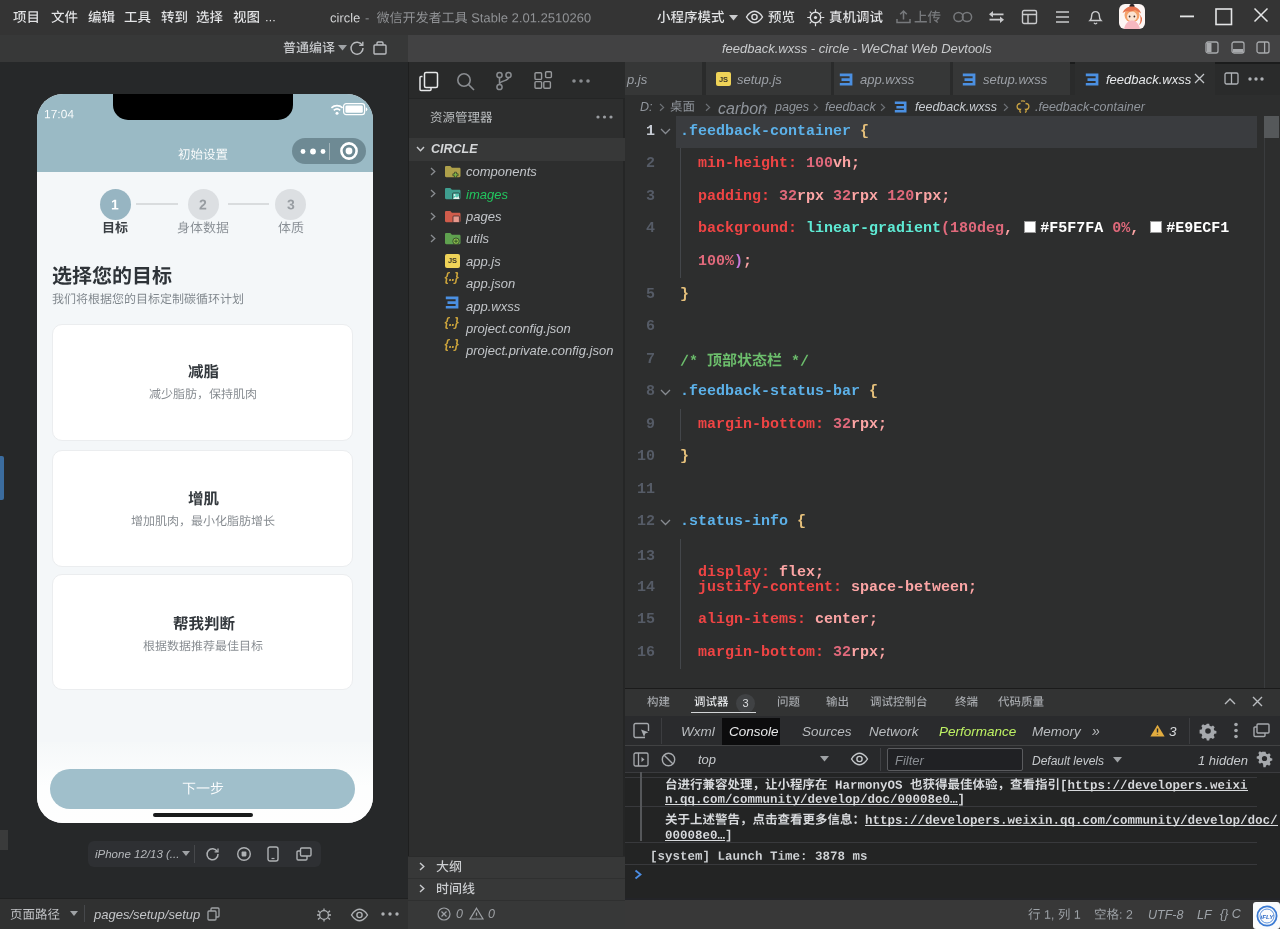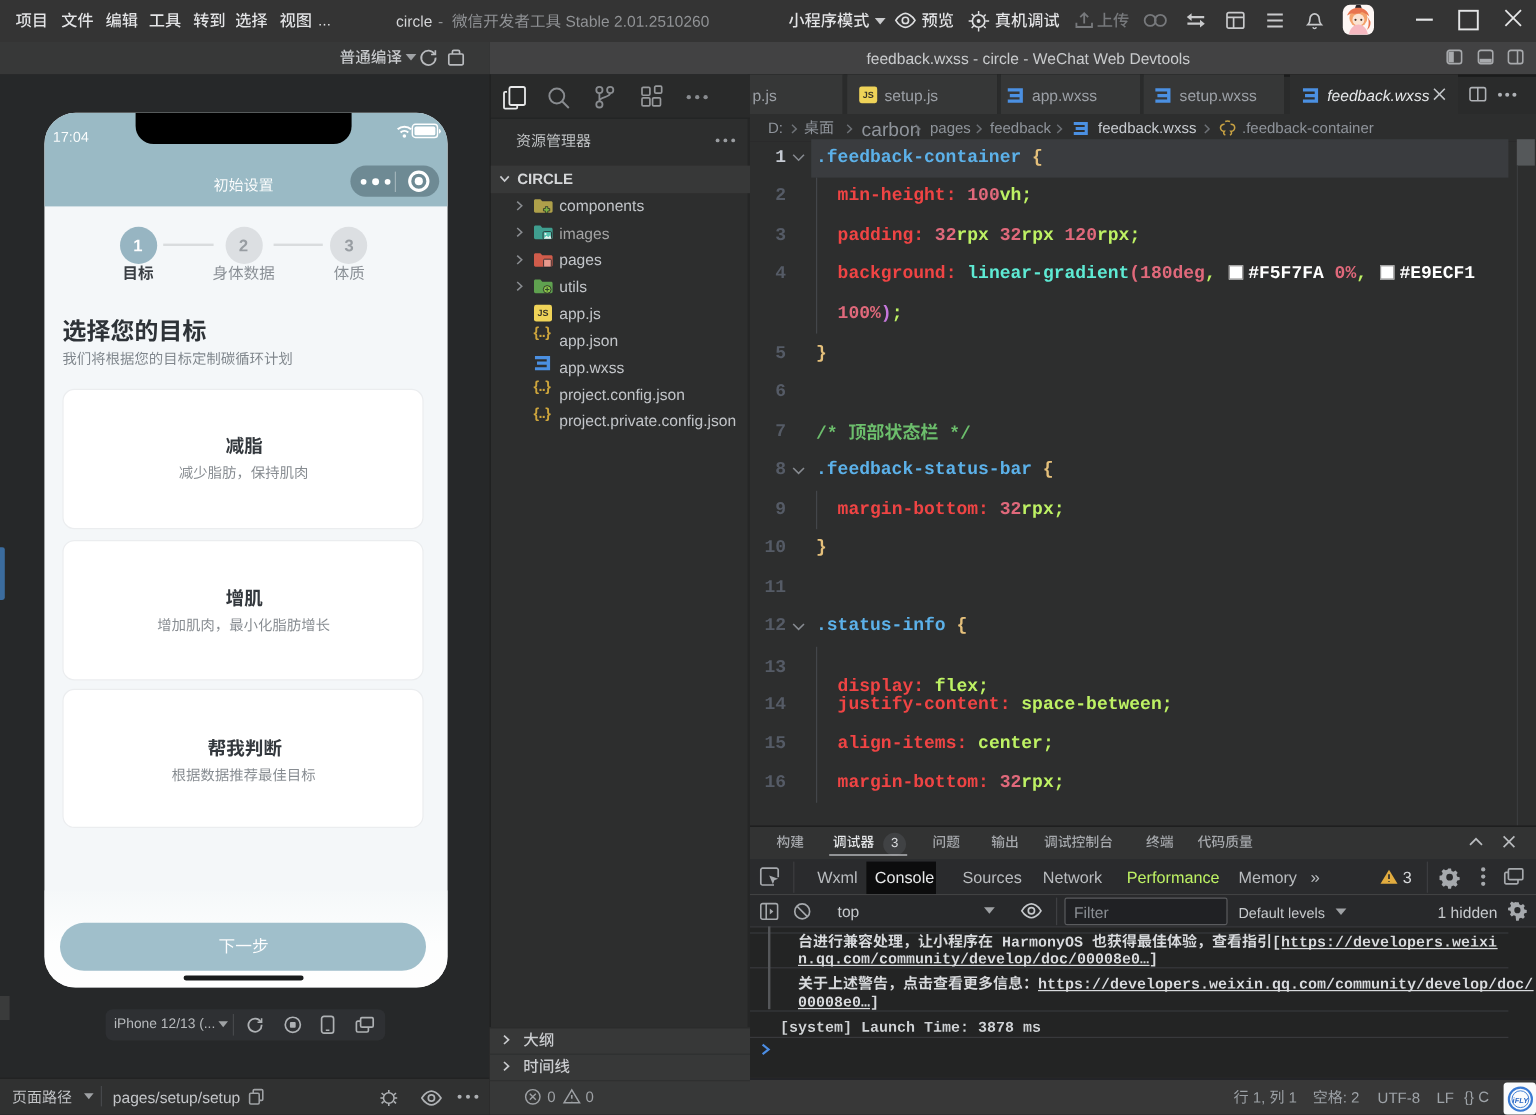--- a/index.html
+++ b/index.html
@@ -1,19 +1,19 @@
 <!DOCTYPE html>
 <html><head>
 <meta charset="utf-8">
 <style>
 * { margin:0; padding:0; box-sizing:border-box; }
 html,body { width:1280px; height:929px; overflow:hidden; background:#232428; }
 body { font-family:"Liberation Sans", sans-serif; position:relative; }
 .abs { position:absolute; }
-.t { position:absolute; white-space:pre; }
+.t { position:absolute; white-space:pre;font-style:italic; }
 svg.ic { position:absolute; overflow:visible; }
 </style>
 </head>
 <body>
 
 <div class="abs" style="left:0;top:0;width:1280px;height:35px;background:#343434"></div>
 
 <div class="abs" style="left:0;top:35px;width:408px;height:27px;background:#373838"></div>
 
 <div class="abs" style="left:408px;top:35px;width:872px;height:27px;background:#424243"></div>
@@ -266,21 +266,21 @@
     <path d="M12 8.4v3.6M10.2 10.2h3.6" stroke="#2E4A28" stroke-width="0.9"></path>
   </svg>
 <div class="abs" style="left:445px;top:254px;width:15px;height:13.5px;background:#EFD358;border-radius:2px;color:#3A3528;font-size:7.5px;font-weight:bold;display:flex;align-items:center;justify-content:center;font-family:'Liberation Sans'">JS</div>
 <div class="t" style="left:444.5px;top:270px;font-size:12px;font-weight:bold;color:#CDA53C;letter-spacing:-0.5px">{..}</div>
 <svg class="ic" style="left:445px;top:296px" width="15" height="13">
     <path fill="#4B90E2" d="M10.6 0.6h2.8v12h-2.8zM0.8 0.6h9.8v2.7H0.8zM2.5 5.3h8.1V8H2.5zM0.8 10h9.8v2.6H0.8z"></path>
   </svg>
 <div class="t" style="left:444.5px;top:314.5px;font-size:12px;font-weight:bold;color:#CDA53C;letter-spacing:-0.5px">{..}</div>
 <div class="t" style="left:444.5px;top:337px;font-size:12px;font-weight:bold;color:#CDA53C;letter-spacing:-0.5px">{..}</div>
 <div class="t" style="left:466px;top:164px;font-size:13px;color:#C2C5C9">components</div>
-<div class="t" style="left:466px;top:186.5px;font-size:13px;color:#a3a3a3">images</div>
+<div class="t" style="left:466px;top:186.5px;font-size:13px;color:#22c55e">images</div>
 <div class="t" style="left:466px;top:209px;font-size:13px;color:#C2C5C9">pages</div>
 <div class="t" style="left:466px;top:231px;font-size:13px;color:#C2C5C9">utils</div>
 <div class="t" style="left:466px;top:254px;font-size:13px;color:#C2C5C9">app.js</div>
 <div class="t" style="left:466px;top:276px;font-size:13px;color:#C2C5C9">app.json</div>
 <div class="t" style="left:466px;top:298.5px;font-size:13px;color:#C2C5C9">app.wxss</div>
 <div class="t" style="left:466px;top:321px;font-size:13px;color:#C2C5C9">project.config.json</div>
 <div class="t" style="left:466px;top:343px;font-size:13px;color:#C2C5C9">project.private.config.json</div>
 <div class="t" style="left:431px;top:141.5px;font-size:12.5px;font-weight:bold;color:#D5D7D9">CIRCLE</div>
 
 <div class="abs" style="left:408px;top:856px;width:217px;height:73px;background:#373838"></div>
@@ -373,21 +373,21 @@
 <svg class="ic" style="left:894px;top:100.5px" width="14" height="12">
     <path fill="#4B90E2" d="M9.9 0.6h2.6v11H9.9zM0.8 0.6h9.1v2.5H0.8zM2.4 4.9H9.9v2.5H2.4zM0.8 9.1h9.1v2.5H0.8z"></path>
   </svg>
 <svg class="ic" style="left:1016px;top:100px" width="14" height="13" fill="none" stroke="#C8A243" stroke-width="1.3">
     <path d="M4.5 3.5c-2.4 0-3.4 1.6-3.4 3s1.2 3 3.2 3c-1 1.4-.6 2.6.8 2.9M9.5 3.5c2.4 0 3.4 1.6 3.4 3s-1.2 3-3.2 3c1 1.4.6 2.6-.8 2.9M5 1.2c1.5-.5 2.8-.4 4 .1"></path>
   </svg>
 
 <style>
 .ln { position:absolute; left:625px; width:632px; height:33px; font-family:"Liberation Mono",monospace; font-size:15px; font-weight:bold; line-height:32.56px; white-space:pre; color:#ABB2BF; padding-left:55px; }
 .no { position:absolute; left:625px; width:30px; height:33px; font-family:"Liberation Mono",monospace; font-size:15px; font-weight:bold; line-height:32.56px; text-align:right; color:#555B66; }
-.cs{color:#5CB1E9}.cb{color:#E5C07B}.cp{color:#ef4444}.cn{color:#E0697B}.cu{color:#bef264}.cf{color:#5eead4}.ch{color:#ffffff}.cq{color:#C678DD}
+.cs{color:#5CB1E9}.cb{color:#E5C07B}.cp{color:#ef4444}.cn{color:#E0697B}.cu{color:#fca5a5}.cf{color:#5eead4}.ch{color:#ffffff}.cq{color:#C678DD}
 .sw{display:inline-block;width:12px;height:12px;background:#fff;border:1px solid #999;margin-right:4px;margin-left:2px;vertical-align:-1px}
 </style>
 <div class="abs" style="left:676px;top:115.7px;width:581px;height:32.6px;background:#3A3C3F"></div>
 <div class="abs" style="left:680px;top:148.3px;width:1px;height:130.2px;background:#43464A"></div>
 <div class="abs" style="left:680px;top:408.7px;width:1px;height:32.6px;background:#43464A"></div>
 <div class="abs" style="left:680px;top:539px;width:1px;height:130.2px;background:#43464A"></div>
 <div class="no" style="top:115.7px;color:#C5CAD2">1</div>
 <div class="no" style="top:148.26px">2</div>
 <div class="no" style="top:180.82px">3</div>
 <div class="no" style="top:213.38px">4</div>

